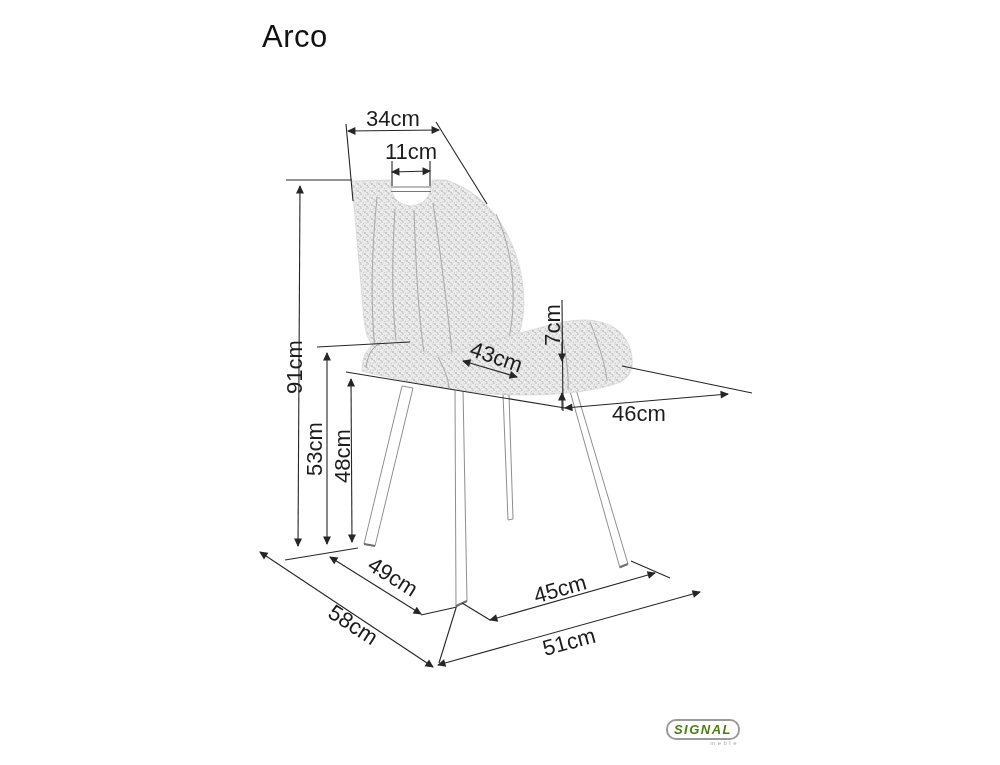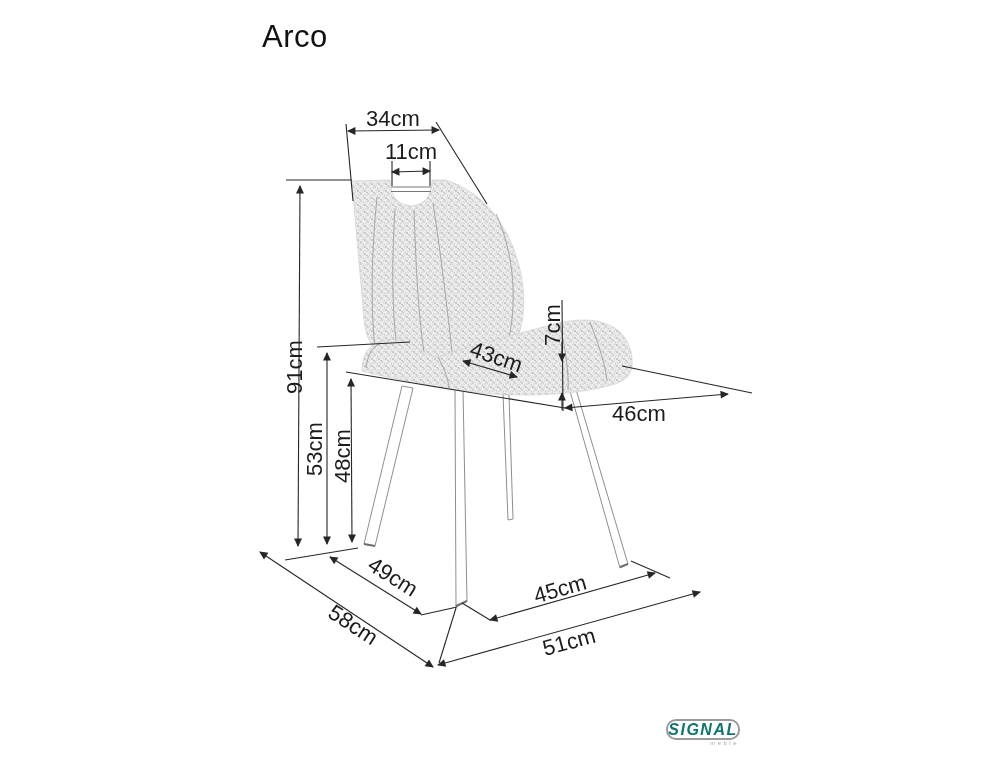--- a/index.html
+++ b/index.html
@@ -16,22 +16,22 @@
   }
   .dim-label{font-size:22px;}
   .title-text{font-size:31px;letter-spacing:0.5px;fill:#111;}
   .logo{
     position:absolute;left:666px;top:719px;width:76px;
   }
   .logo-pill{
     width:70px;height:17px;
     border:2px solid #9a9a9a;border-radius:10px;
     display:flex;align-items:center;justify-content:center;
-    font-style:italic;font-weight:bold;font-size:16px;
-    color:#0f766e;letter-spacing:1.5px;
+    font-style:italic;font-weight:bold;font-size:13px;
+    color:#4d7c0f;letter-spacing:1.5px;
     font-family:"Liberation Sans", sans-serif;
     text-align:center;
   }
   .logo-sub{
     margin-top:0;text-align:right;padding-right:3px;
     font-size:6px;color:#a8a8a8;letter-spacing:2.5px;
     font-family:"Liberation Sans", sans-serif;
   }
 </style>
 </head>

